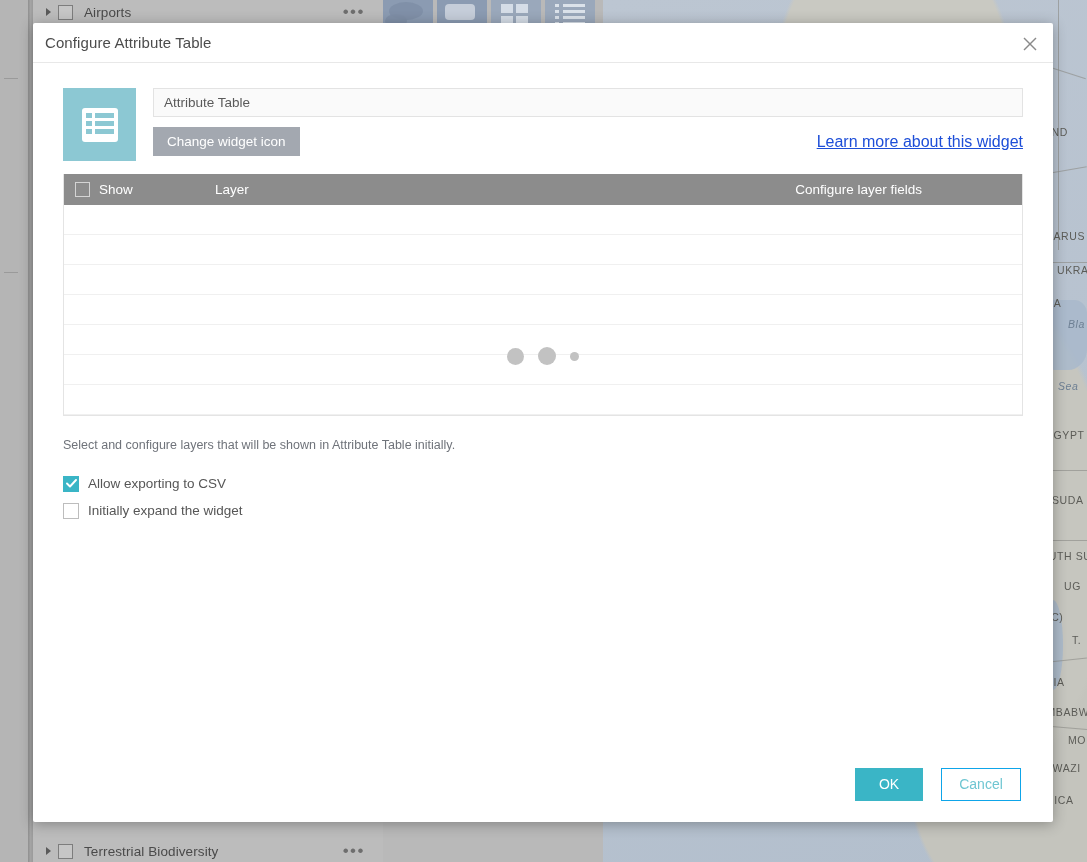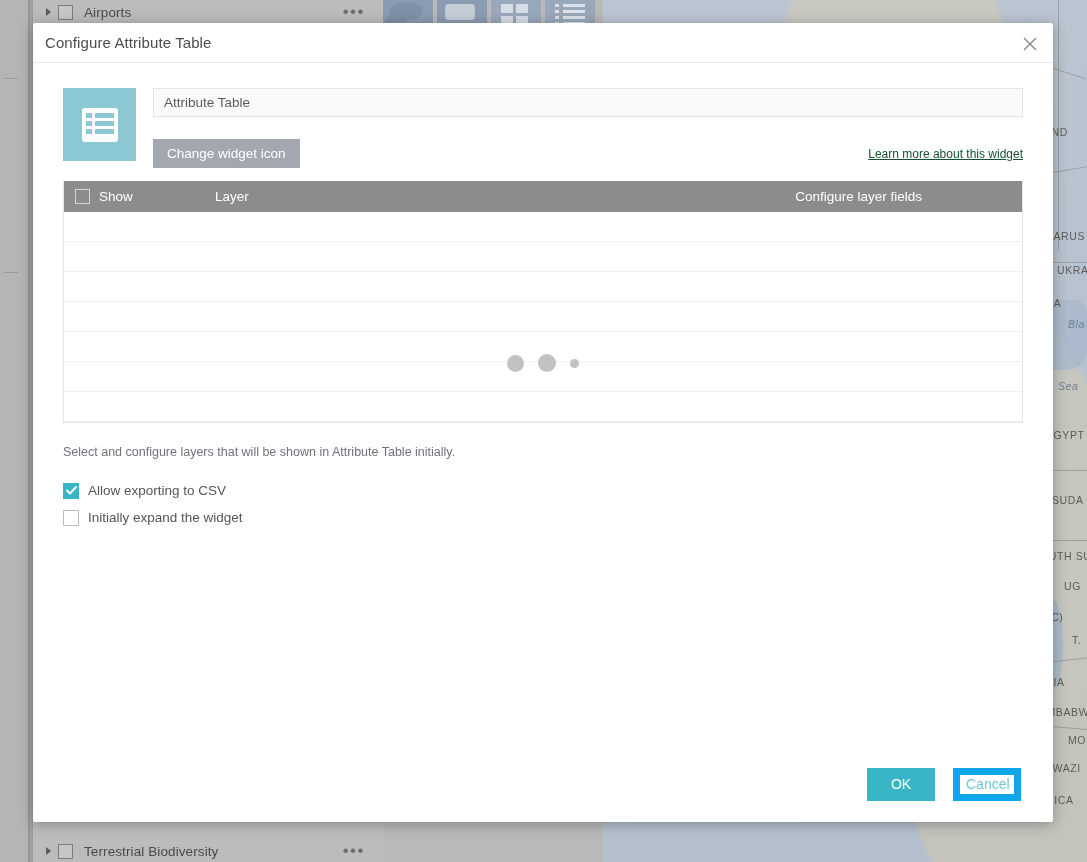--- a/index.html
+++ b/index.html
@@ -189,36 +189,36 @@
     height: 29px;
     background: #fafafa;
     border: 1px solid #e3e3e3;
     padding: 12px 10px;
     font-size: 13.5px;
     color: #5a5a5a;
     font-family: "Liberation Sans", sans-serif;
     outline: none;
   }
   .widget-actions {
-    margin-top: 22px;
+    margin-top: 10px;
     display: flex; align-items: center; justify-content: space-between;
   }
   #change-icon-btn {
     background: #a3a8b0;
     color: #ffffff;
     border: none;
     height: 29px;
     padding: 0 14px;
     font-size: 13.5px;
     font-family: "Liberation Sans", sans-serif;
     cursor: pointer;
   }
   #learn-more-link {
-    font-size: 12px;
-    color: #14532d;
+    font-size: 16px;
+    color: #1d4ed8;
     text-decoration: underline;
     cursor: pointer;
   }
 
   #section-desc {
     margin-top: 22px;
     font-size: 12.5px;
     color: #6f737a;
   }
 
@@ -311,22 +311,22 @@
     color: #ffffff;
     border: 1px solid #3ab5c6;
     width: 68px; height: 33px;
     font-size: 14px;
     font-family: "Liberation Sans", sans-serif;
     cursor: pointer;
   }
   #cancel-btn {
     background: #ffffff;
     color: #6fc6d2;
-    border: 7px solid #0ea5e9;
-    width: 68px; height: 33px;
+    border: 1px solid #0ea5e9;
+    width: 80px; height: 33px;
     font-size: 14px;
     font-family: "Liberation Sans", sans-serif;
     cursor: pointer;
   }
 </style>
 </head>
 <body>
 
 <div id="app-background">
 

